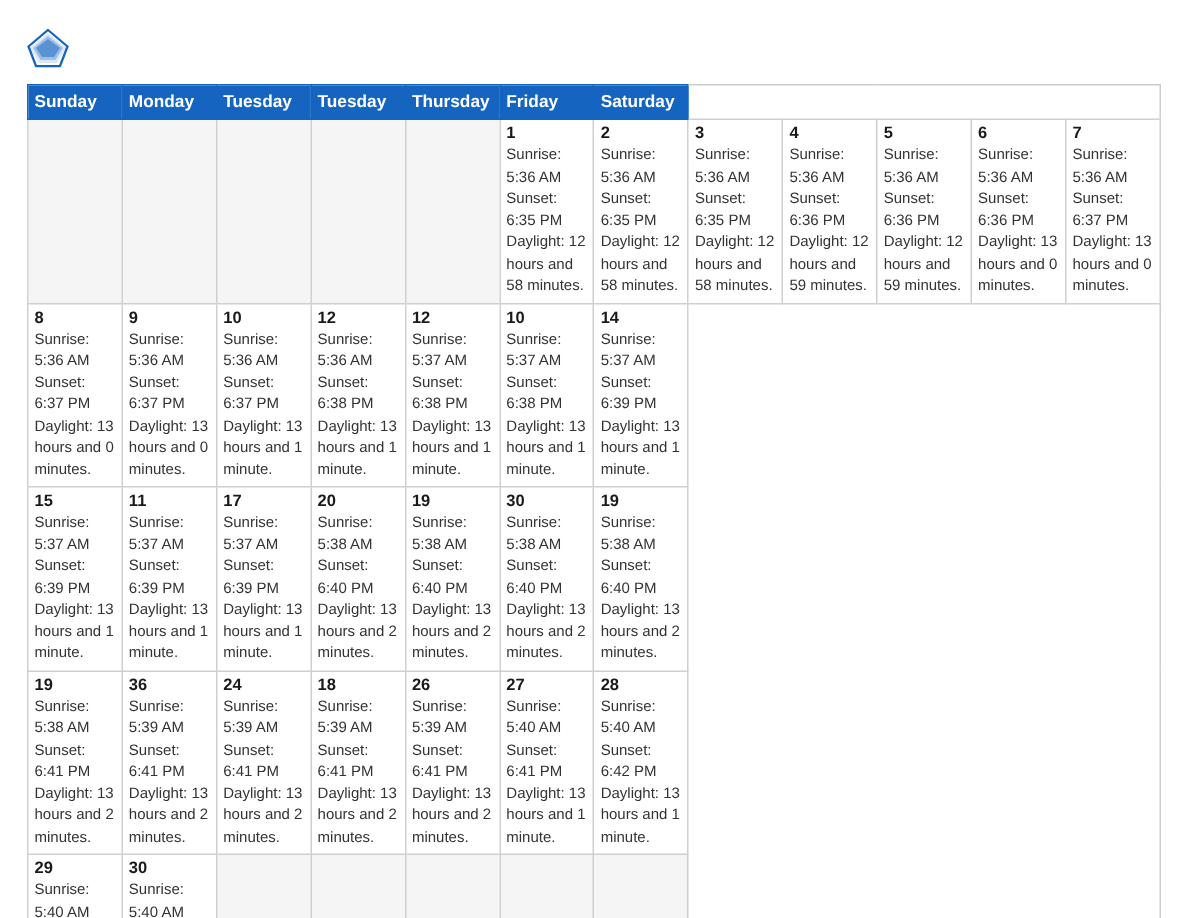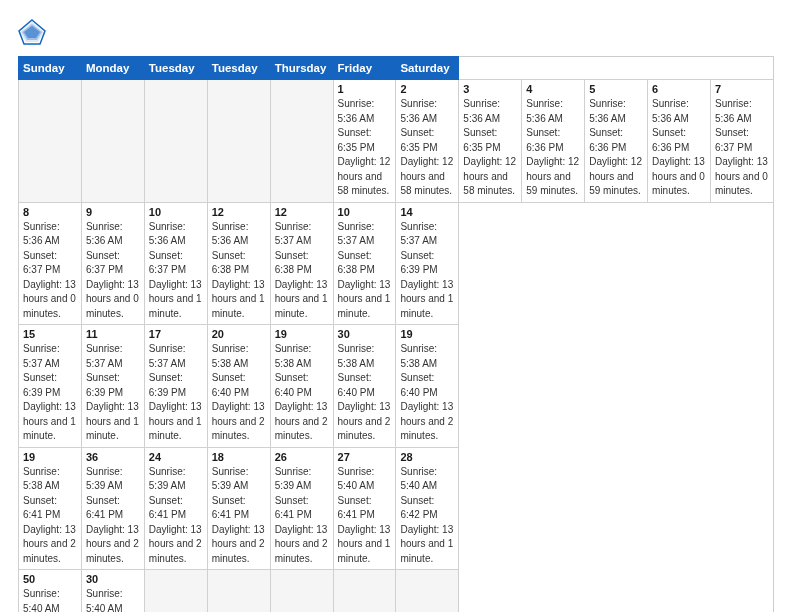--- a/index.html
+++ b/index.html
@@ -259,21 +259,21 @@
             <span class="day-num">27</span>
             <div class="day-info">Sunrise: 5:40 AM<br>Sunset: 6:41 PM<br>Daylight: 13 hours and 1 minute.</div>
           </td>
           <td>
             <span class="day-num">28</span>
             <div class="day-info">Sunrise: 5:40 AM<br>Sunset: 6:42 PM<br>Daylight: 13 hours and 1 minute.</div>
           </td>
         </tr>
         <tr>
           <td>
-            <span class="day-num">50</span>
+            <span class="day-num">29</span>
             <div class="day-info">Sunrise: 5:40 AM<br>Sunset: 6:42 PM<br>Daylight: 13 hours and 1 minute.</div>
           </td>
           <td>
             <span class="day-num">30</span>
             <div class="day-info">Sunrise: 5:40 AM<br>Sunset: 6:42 PM<br>Daylight: 13 hours and 1 minute.</div>
           </td>
           <td class="empty"></td>
           <td class="empty"></td>
           <td class="empty"></td>
           <td class="empty"></td>

